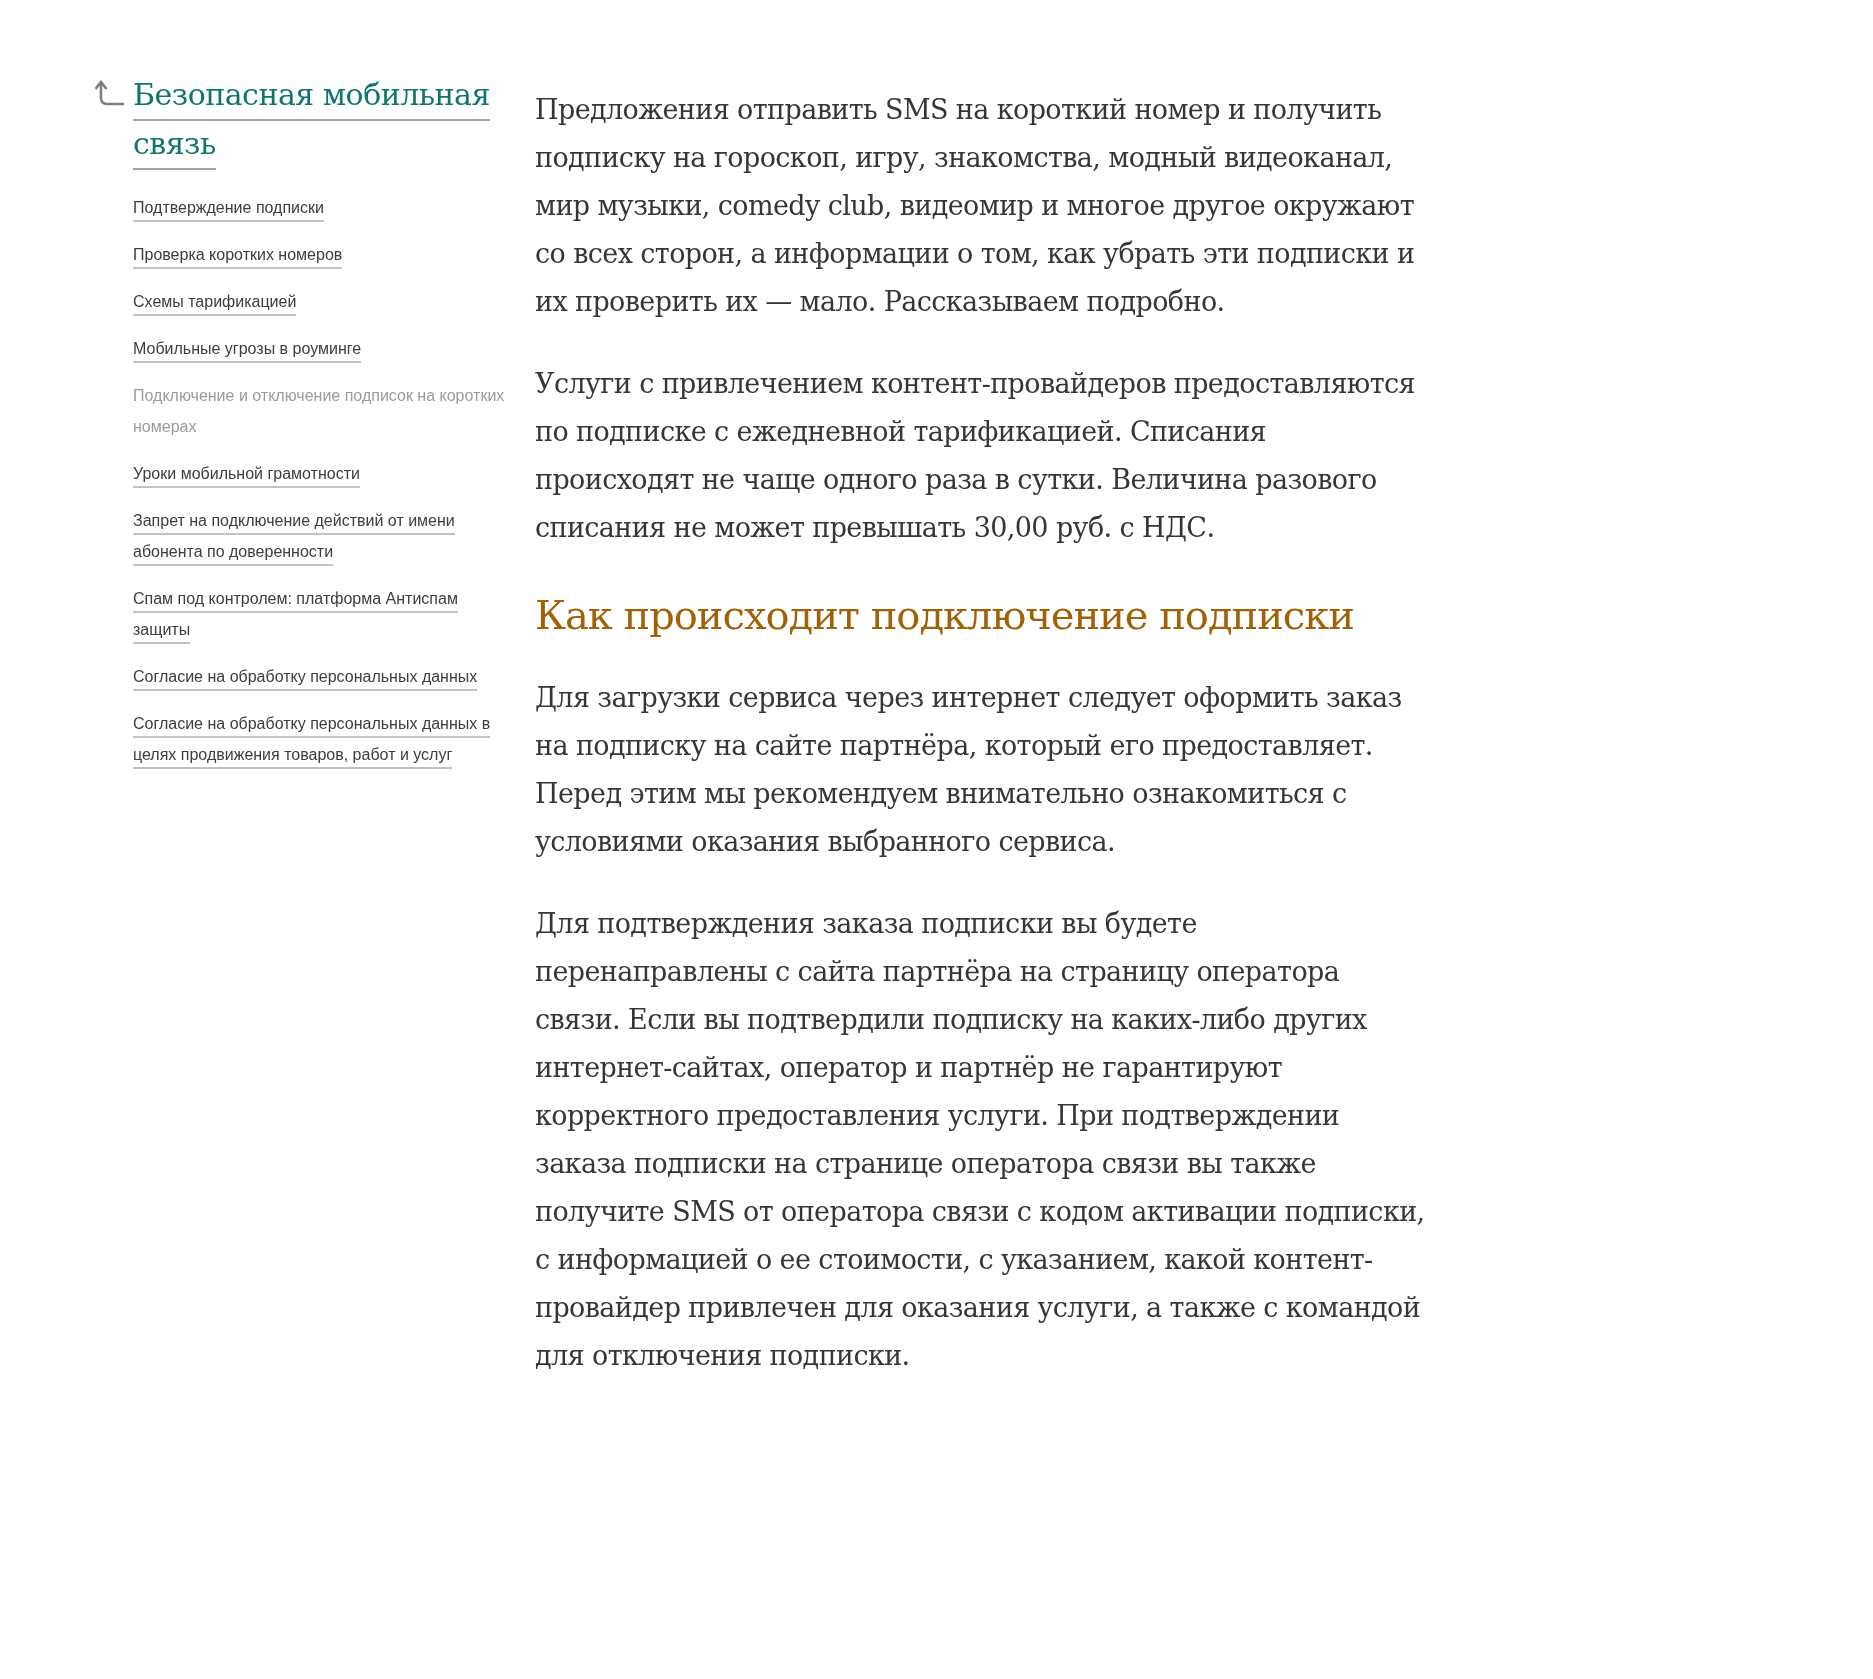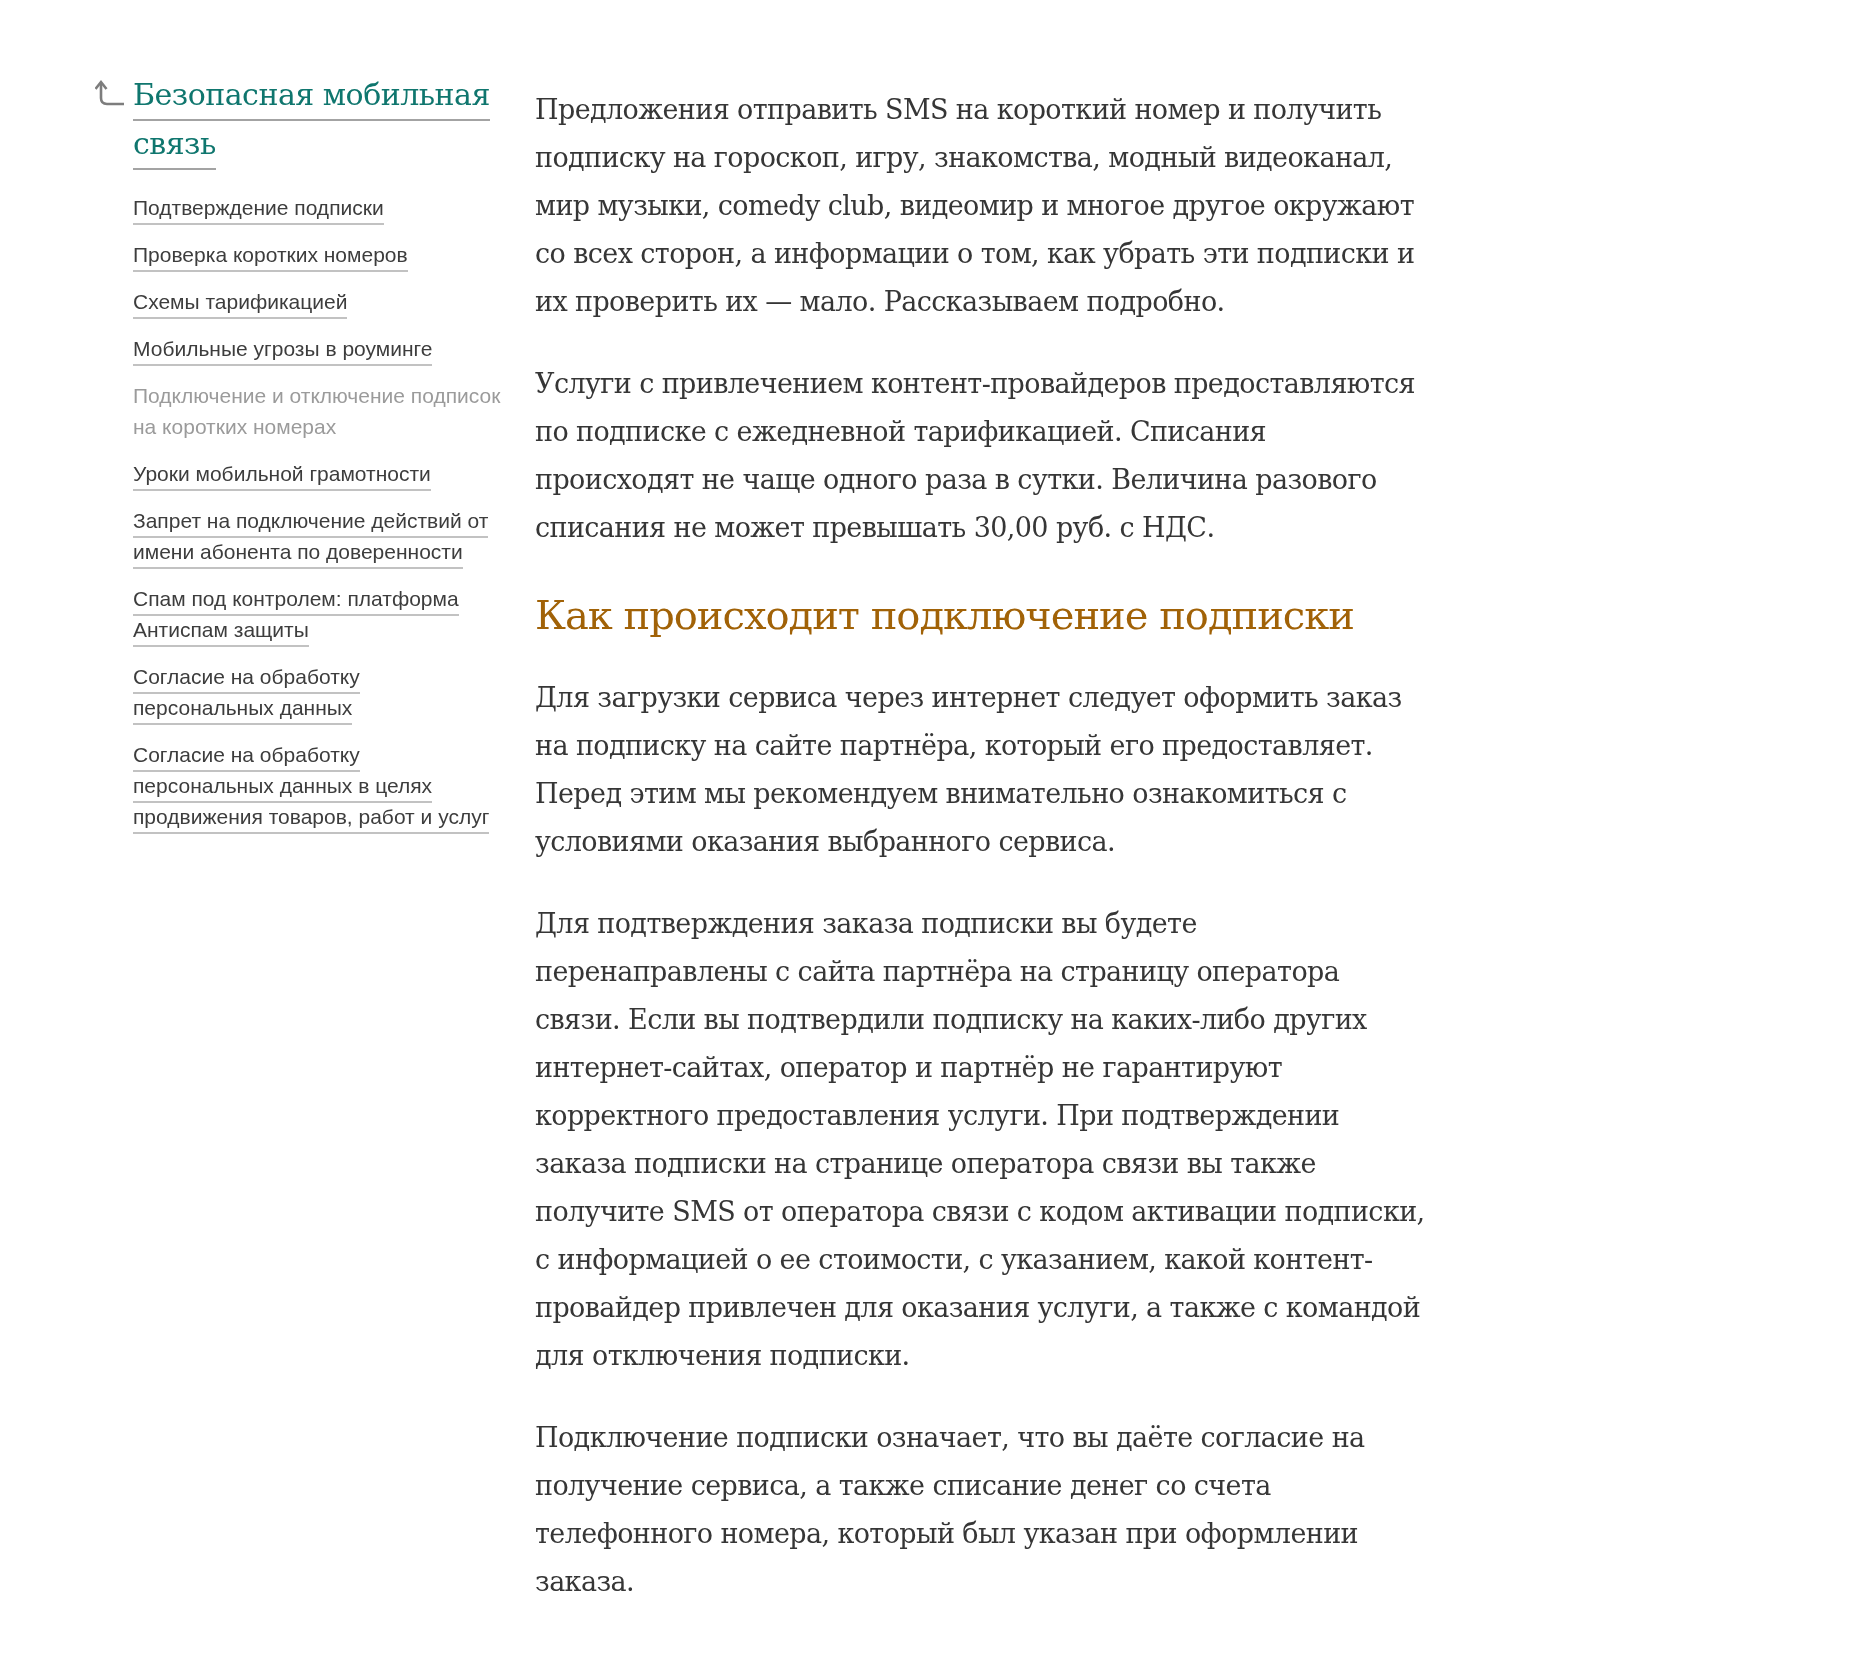--- a/index.html
+++ b/index.html
@@ -46,21 +46,21 @@
   }
   .back-arrow {
     position: absolute;
     left: -38px;
     top: 8px;
     width: 30px;
     height: 28px;
   }
   .nav {
     font-family: "Liberation Sans", sans-serif;
-    font-size: 21px;
+    font-size: 16px;
   }
   .nav a, .nav .nav-item {
     display: block;
     line-height: 31px;
     margin-bottom: 16px;
     color: #3d3d3d;
     text-decoration: none;
   }
   .nav .nav-item .lbl {
     border-bottom: 2px solid #c2c2c2;
@@ -126,17 +126,16 @@
   </div>
 
   <div class="main">
     <p>Предложения отправить SMS на короткий номер и получить подписку на гороскоп, игру, знакомства, модный видеоканал, мир музыки, comedy club, видеомир и многое другое окружают со всех сторон, а информации о том, как убрать эти подписки и их проверить их — мало. Рассказываем подробно.</p>
     <p>Услуги с привлечением контент-провайдеров предоставляются по подписке с ежедневной тарификацией. Списания происходят не чаще одного раза в сутки. Величина разового списания не может превышать 30,00 руб. с НДС.</p>
 
     <h2>Как происходит подключение подписки</h2>
 
     <p>Для загрузки сервиса через интернет следует оформить заказ на подписку на сайте партнёра, который его предоставляет. Перед этим мы рекомендуем внимательно ознакомиться с условиями оказания выбранного сервиса.</p>
     <p>Для подтверждения заказа подписки вы будете перенаправлены с сайта партнёра на страницу оператора связи. Если вы подтвердили подписку на каких-либо других интернет-сайтах, оператор и партнёр не гарантируют корректного предоставления услуги. При подтверждении заказа подписки на странице оператора связи вы также получите SMS от оператора связи с кодом активации подписки, с информацией о ее стоимости, с указанием, какой контент-провайдер привлечен для оказания услуги, а также с командой для отключения подписки.</p>
-    <p>Подключение подписки означает, что вы даёте согласие на получение сервиса, а также списание денег со счета телефонного номера, который был указан при оформлении заказа.</p>
 
   </div>
 
 </div>
 
 </body></html>

